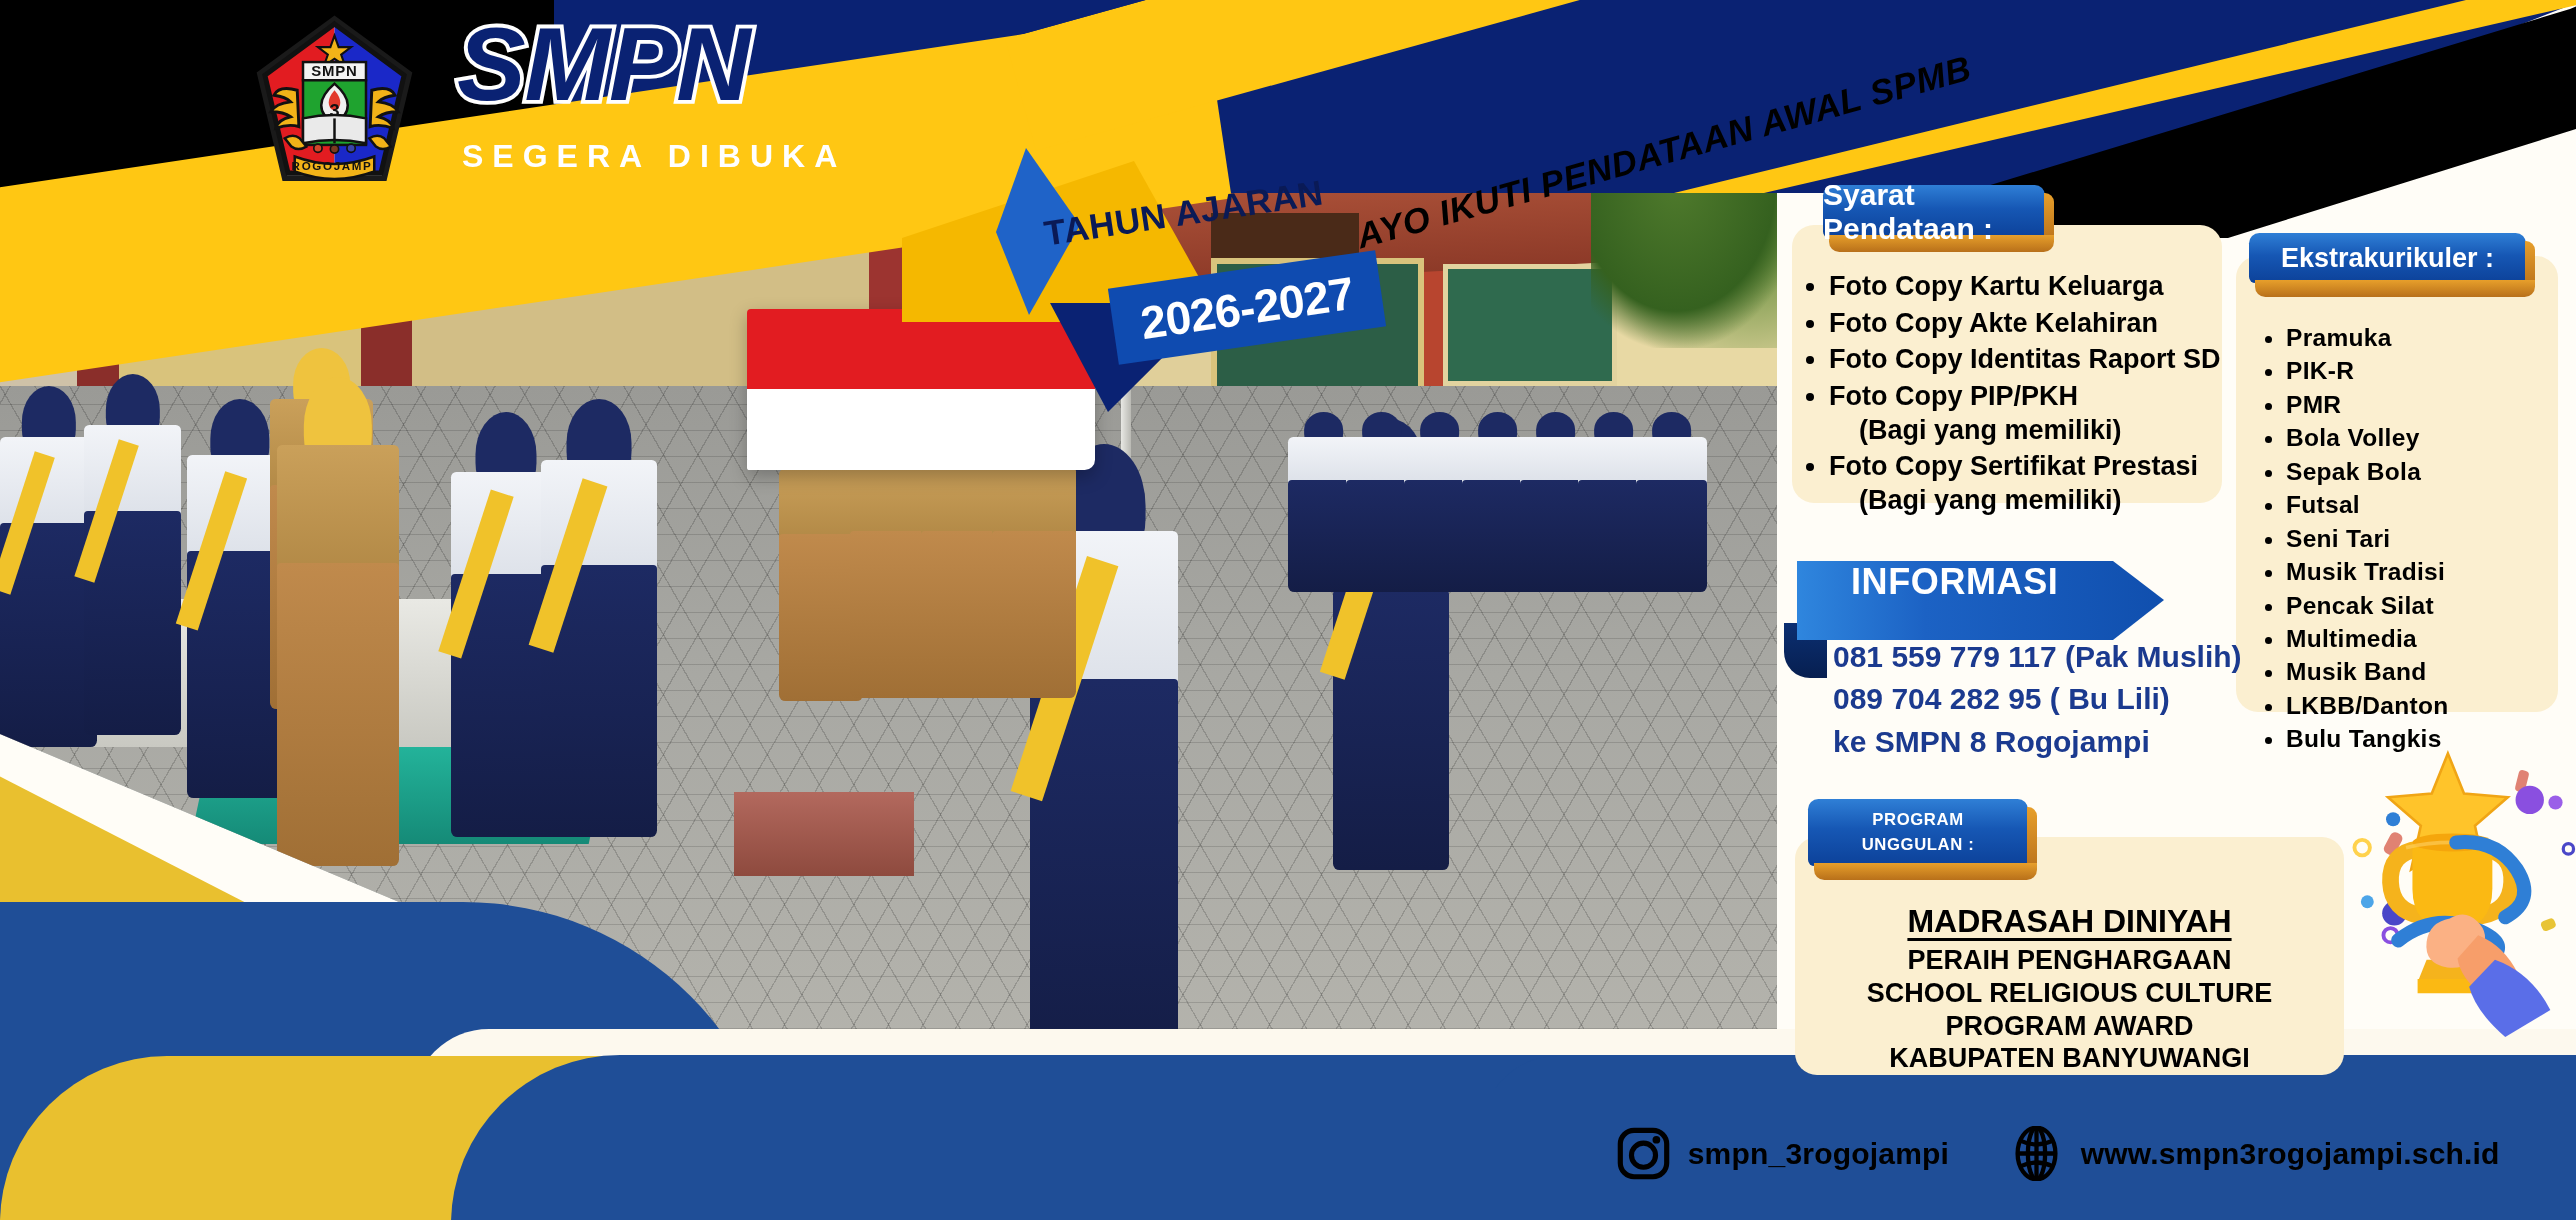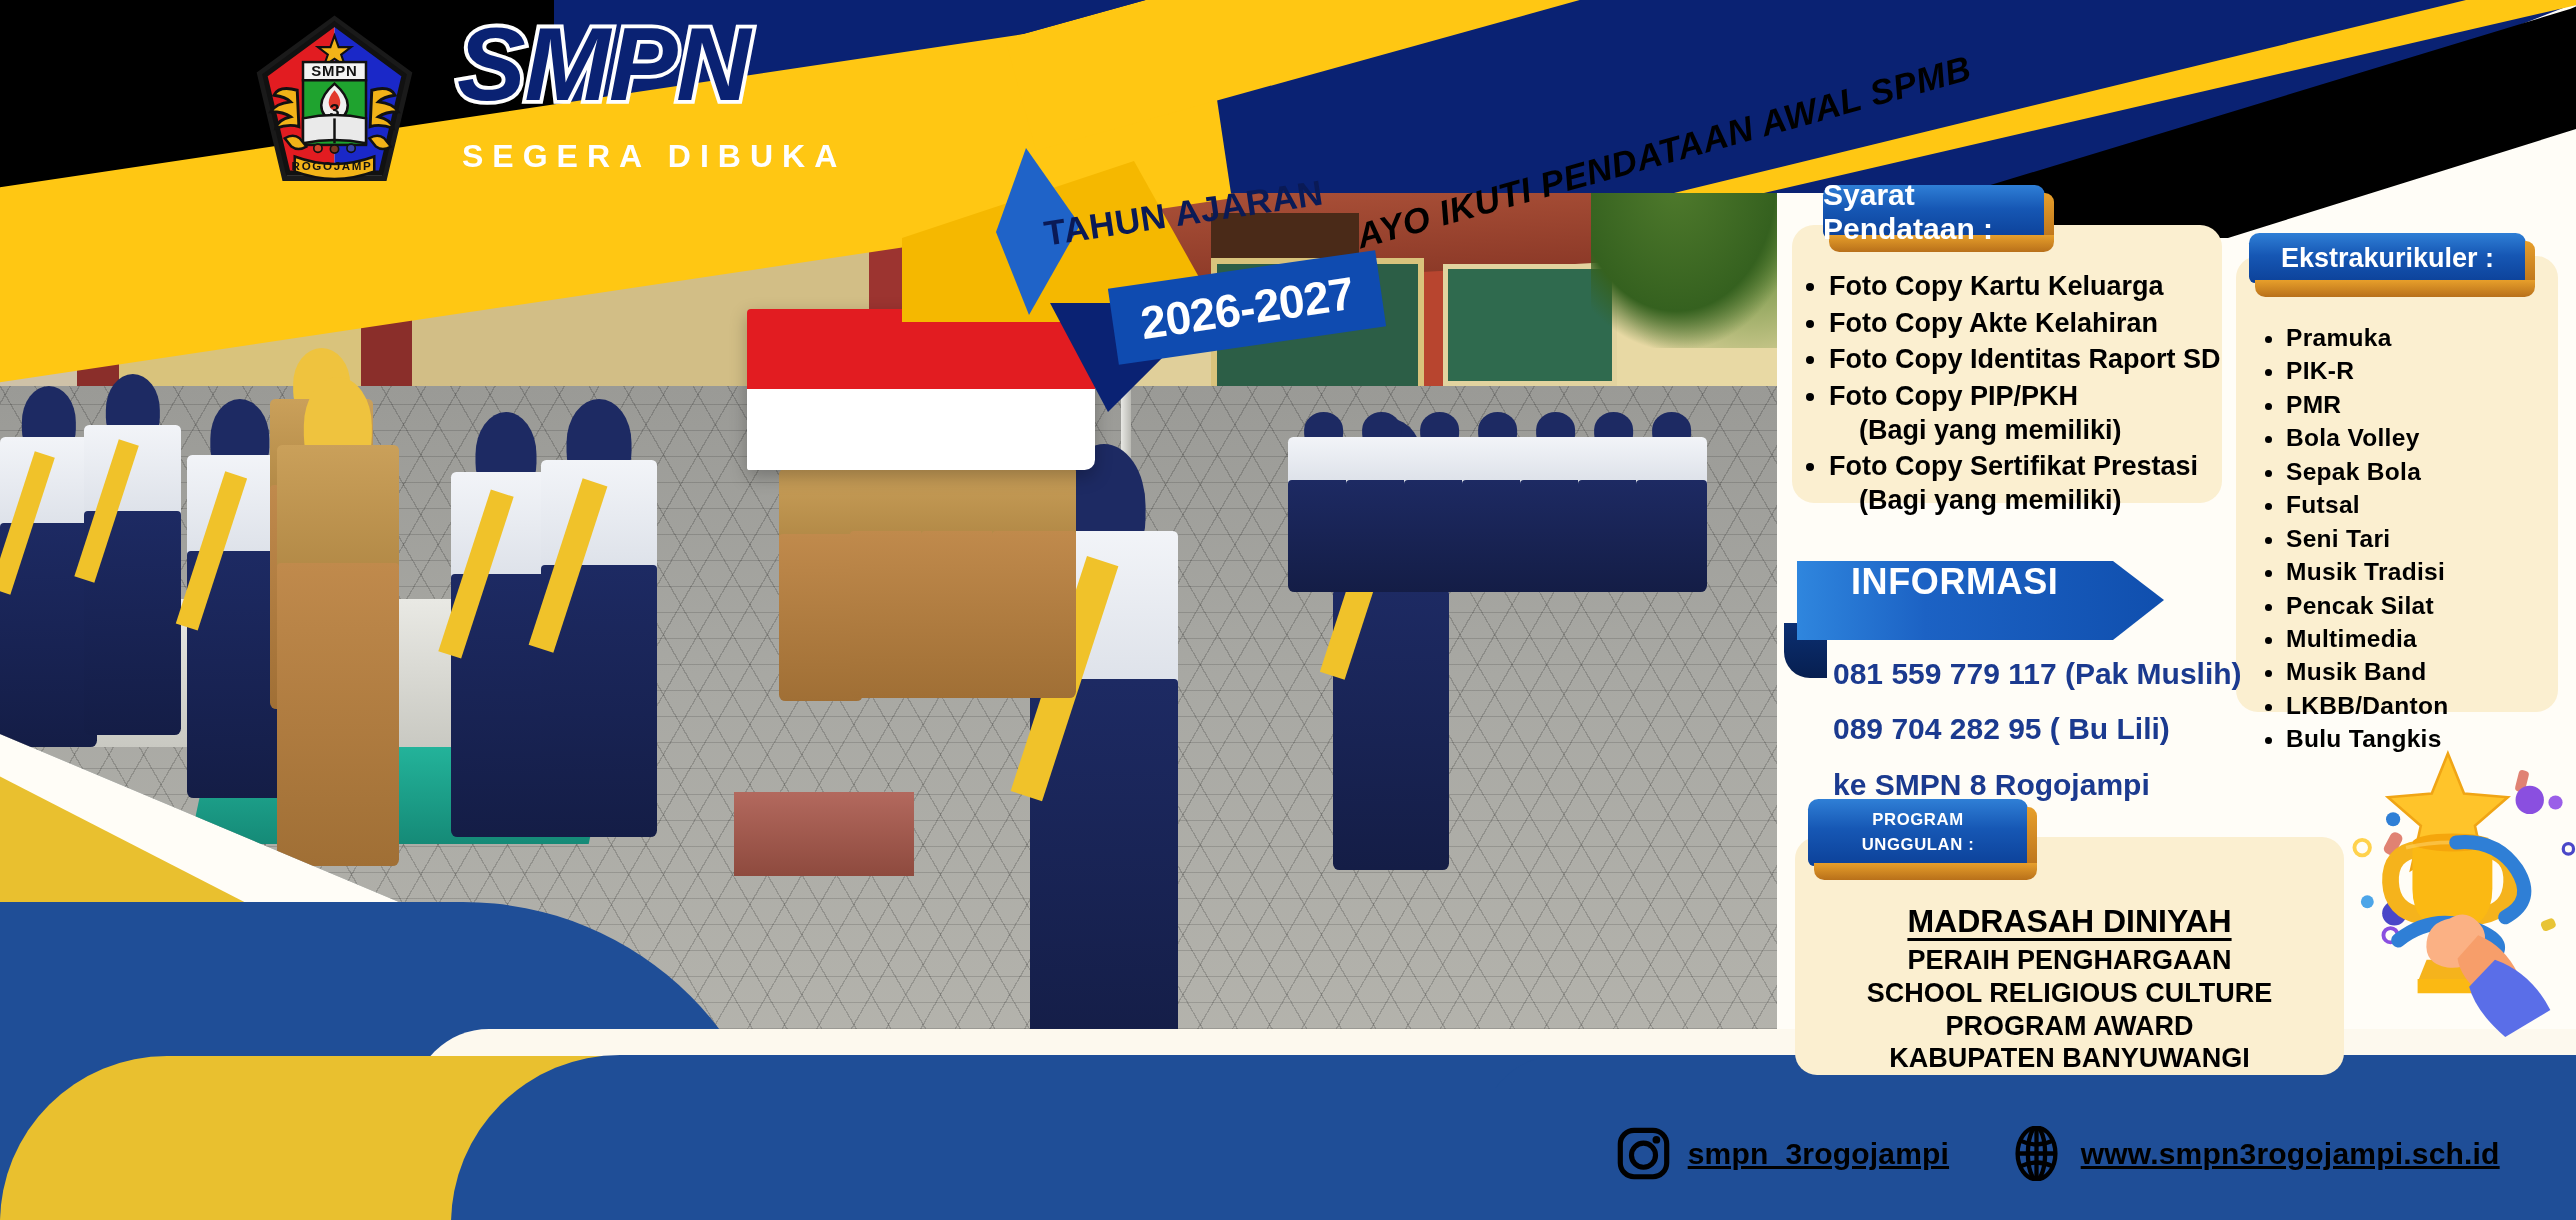--- a/index.html
+++ b/index.html
@@ -291,21 +291,21 @@
   #ribbon span { color:#fff; font-weight:900; font-size:36px; letter-spacing:0.6px; margin-left:54px; }
   #ribbon-tail {
     position:absolute; left:1784px; top:623px; width:43px; height:55px; z-index:15;
     background: linear-gradient(180deg,#0b2f72,#071f50);
     border-radius: 0 0 0 26px;
   }
   #info-lines {
     position:absolute; left:1833px; top:638px; width:464px; z-index:17;
     color:#1b3a8f; font-weight:800; font-size:30px; line-height:1.28;
   }
-  #info-lines div { margin-bottom:3.9px;margin-top:17px; }
+  #info-lines div { margin-bottom:3.9px; }
 
   
   #panel-program { left:1795px; top:837px; width:549px; height:238px; }
   #tab-program   { left:1808px; top:799px; width:220px; height:67px;
                    font-size:16.7px; flex-direction:column; line-height:1.45; letter-spacing:0.6px; }
   #program-body {
     position:absolute; left:1803px; top:902px; width:533px; z-index:17;
     text-align:center; color:#000; font-weight:800; font-size:27px; line-height:1.22;
   }
   #program-body .hl { font-size:32px; font-weight:900; text-decoration:underline;
@@ -357,21 +357,21 @@
     z-index: 12;
   }
 
   
   #footer { position:absolute; left:0; top:1108px; width:2576px; height:113px; z-index:20;
             display:flex; align-items:center; }
   .foot-item { display:flex; align-items:center; position:absolute; }
   #ig-item { left:1616px; top:18px; }
   #web-item { left:2009px; top:18px; }
   .foot-icon { width:55px; height:55px; display:block; }
-  .foot-text { color:#000; font-weight:800; font-size:30px; margin-left:16.7px; letter-spacing:0.2px;text-decoration:underline; }
+  .foot-text { color:#000; font-weight:800; font-size:30px; margin-left:16.7px; letter-spacing:0.2px; }
 </style>
 </head>
 <body>
 
 <div id="poster">
 
   <div class="photo-wrap">
     <div class="photo">
       <div class="bld-wall"></div>
       <div class="roof-b"></div>

